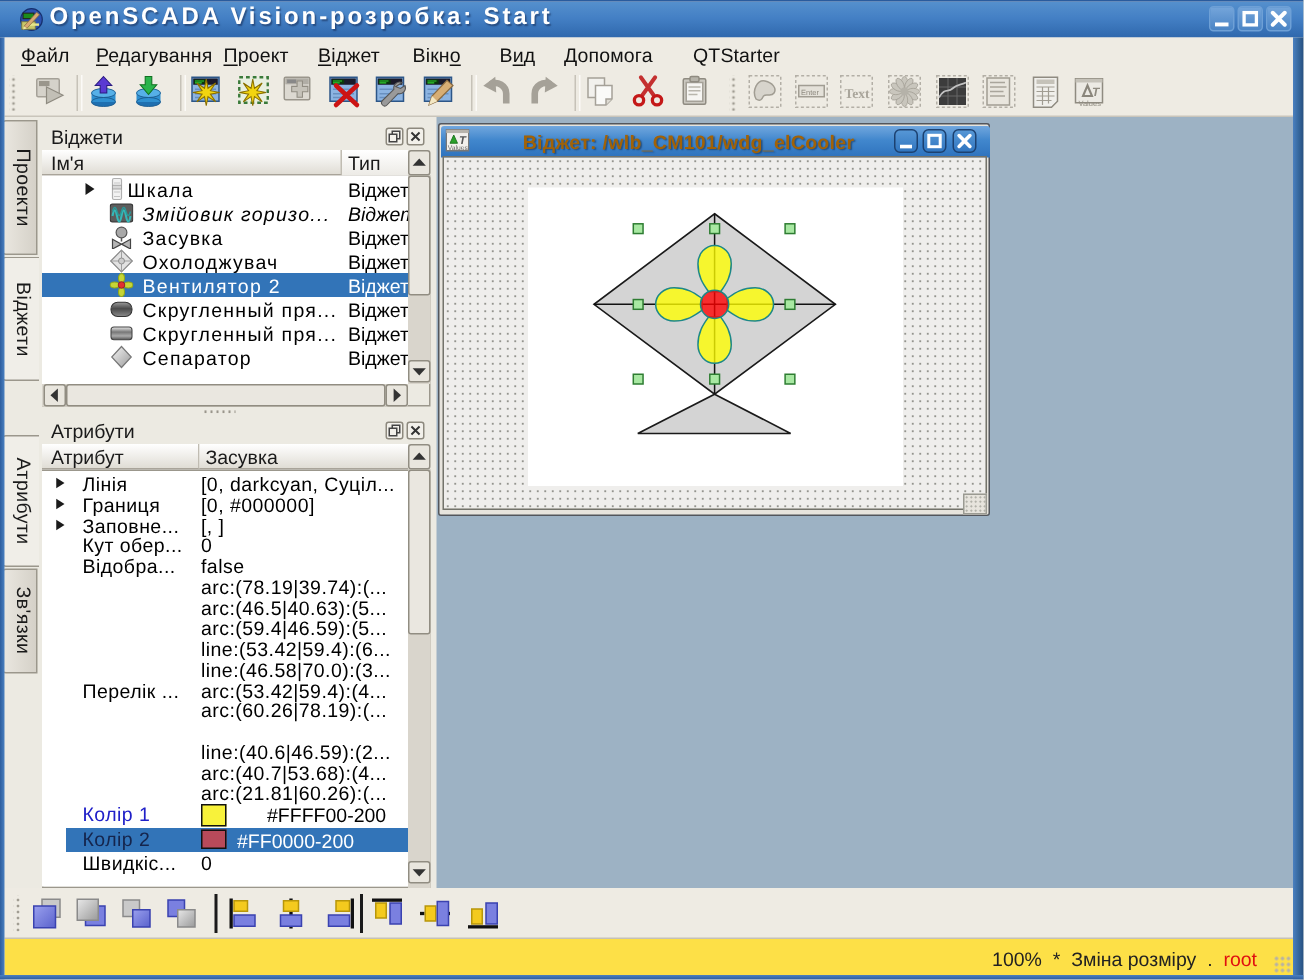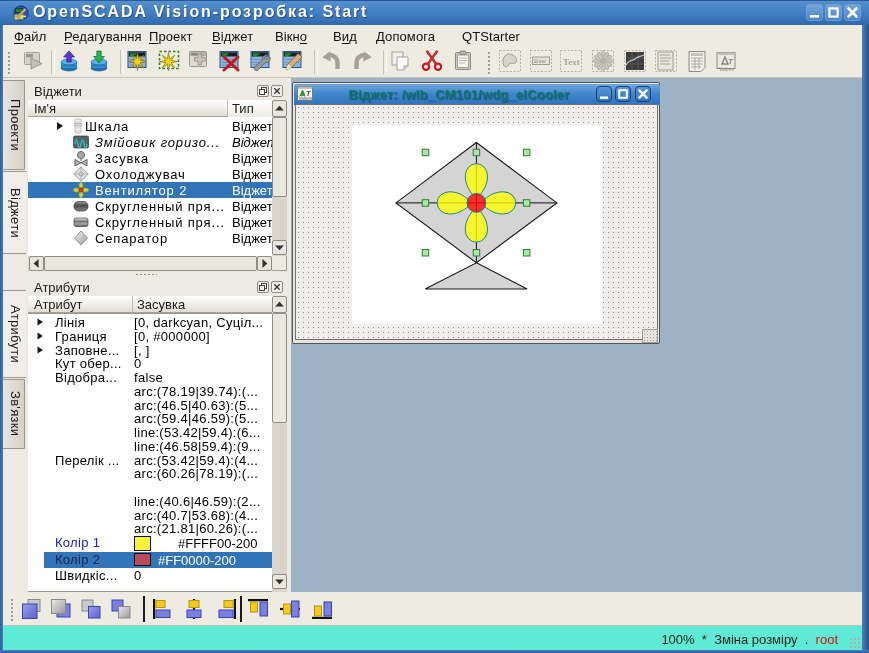--- a/index.html
+++ b/index.html
@@ -35,21 +35,21 @@
 .strack{background:#d9d5cc;}
 #mdi{background:#e7e4dd;border:1px solid #53565c;box-sizing:border-box;border-radius:2px;}
 #mdititle{left:1px;top:1px;width:366px;height:21px;border-radius:2px 2px 0 0;
    background:linear-gradient(#71a7de,#4187cd 45%,#2e72bd);}
 #mdicontent{left:3px;top:22px;width:361px;height:234px;background:#efeeec;outline:1px solid #73736b;
    background-image:radial-gradient(circle,#94948e 0.75px,transparent 0.95px);background-size:5px 5px;}
 #canvas{left:56px;top:20px;width:250px;height:199px;background:#fff;}
 .mbtn{top:3px;width:16px;height:16px;border-radius:4px;border:1px solid #1c4170;
       background:linear-gradient(#5697d6,#3176c0);box-sizing:border-box;}
 #btoolbar{left:3px;top:592px;width:859px;height:34px;background:#eeebe3;border-bottom:1px solid #c5c1b7;box-sizing:border-box;}
-#statusbar{left:3px;top:626px;width:859px;height:24px;background:#5eead4;}
+#statusbar{left:3px;top:626px;width:859px;height:24px;background:#fde047;}
 #statustext{right:24px;top:6px;font-size:13px;color:#222;white-space:nowrap;}
 #bleft{left:0;top:25px;width:3px;height:628px;background:linear-gradient(90deg,#2d5d9e,#4a80c0);}
 #bright{left:862px;top:25px;width:7px;height:628px;background:linear-gradient(90deg,#4a80c0,#37699f,#274f80);}
 #bbottom{left:0;top:650px;width:869px;height:3px;background:linear-gradient(#4a80c0,#2d5d9e);}
 </style></head><body>
 
 <div class="abs" id="titlebar"></div>
 <svg class="abs" style="left:13px;top:5px" width="16" height="16" viewBox="0 0 16 16">
 <circle cx="8" cy="8" r="7.2" fill="#2c52b0"></circle>
 <circle cx="8" cy="8" r="7.2" fill="none" stroke="#16306e" stroke-width="0.8"></circle>
@@ -463,21 +463,21 @@
 <div class="abs row" style="left:0;top:83.50px;width:244px;height:13.75px">
 <span style="position:absolute;left:106px;top:0px;;letter-spacing:0.3px">arc:(46.5|40.63):(5...</span>
 </div>
 <div class="abs row" style="left:0;top:97.25px;width:244px;height:13.75px">
 <span style="position:absolute;left:106px;top:0px;;letter-spacing:0.3px">arc:(59.4|46.59):(5...</span>
 </div>
 <div class="abs row" style="left:0;top:111.00px;width:244px;height:13.75px">
 <span style="position:absolute;left:106px;top:0px;;letter-spacing:0.3px">line:(53.42|59.4):(6...</span>
 </div>
 <div class="abs row" style="left:0;top:124.75px;width:244px;height:13.75px">
-<span style="position:absolute;left:106px;top:0px;;letter-spacing:0.3px">line:(46.58|59.4):(9...</span>
+<span style="position:absolute;left:106px;top:0px;;letter-spacing:0.3px">line:(46.58|70.0):(3...</span>
 </div>
 <div class="abs row" style="left:0;top:138.50px;width:244px;height:13.75px">
 <span style="position:absolute;left:27px;top:0px;color:#000;letter-spacing:0.3px">Перелік ...</span>
 <span style="position:absolute;left:106px;top:0px;;letter-spacing:0.3px">arc:(53.42|59.4):(4...</span>
 </div>
 <div class="abs row" style="left:0;top:152.25px;width:244px;height:13.75px">
 <span style="position:absolute;left:106px;top:0px;;letter-spacing:0.3px">arc:(60.26|78.19):(...</span>
 </div>
 <div class="abs row" style="left:0;top:179.75px;width:244px;height:13.75px">
 <span style="position:absolute;left:106px;top:0px;;letter-spacing:0.3px">line:(40.6|46.59):(2...</span>
@@ -513,21 +513,21 @@
   </div>
 <div class="abs" id="mdi" style="left:292px;top:82px;width:368px;height:262px">
 <div class="abs" id="mdititle"></div>
 <svg class="abs" style="left:4px;top:3px" width="16" height="16" viewBox="0 0 16 16">
 <rect x="0.5" y="0.5" width="15" height="14" fill="#f2f0ec" stroke="#777"></rect>
 <rect x="0.5" y="0.5" width="15" height="2.2" fill="#b8b4ac"></rect>
 <path d="M3 9.5 L5.5 4 L8 9.5 Z" fill="#2aa02a" stroke="#1a701a" stroke-width="0.6"></path>
 <text x="9" y="10" font-size="7.5" font-weight="bold" font-style="italic" fill="#555" font-family="Liberation Sans">T</text>
 <text x="1.5" y="14" font-size="4.5" fill="#666" font-family="Liberation Sans">Values</text>
 </svg>
-<div class="abs" style="left:36px;top:4px;width:260px;text-align:center;letter-spacing:0.45px;color:#0f766e;font-weight:bold;font-size:13px;letter-spacing:0.2px;text-shadow:1px 1px 1px rgba(10,30,60,0.5);white-space:nowrap">Віджет: /wlb_CM101/wdg_elCooler</div>
+<div class="abs" style="left:36px;top:4px;width:260px;text-align:center;letter-spacing:0.45px;color:#a16207;font-weight:bold;font-size:13px;letter-spacing:0.2px;text-shadow:1px 1px 1px rgba(10,30,60,0.5);white-space:nowrap">Віджет: /wlb_CM101/wdg_elCooler</div>
 <div class="abs mbtn" style="left:303px">
       <svg width="14" height="14" viewBox="0 0 14 14">
         <rect x="3" y="9.5" width="8" height="2.4" fill="#fff"></rect>
       </svg>
     </div>
 <div class="abs mbtn" style="left:322px">
       <svg width="14" height="14" viewBox="0 0 14 14">
         <rect x="3.2" y="3.2" width="7.6" height="7.6" fill="none" stroke="#fff" stroke-width="2"></rect>
       </svg>
     </div>

